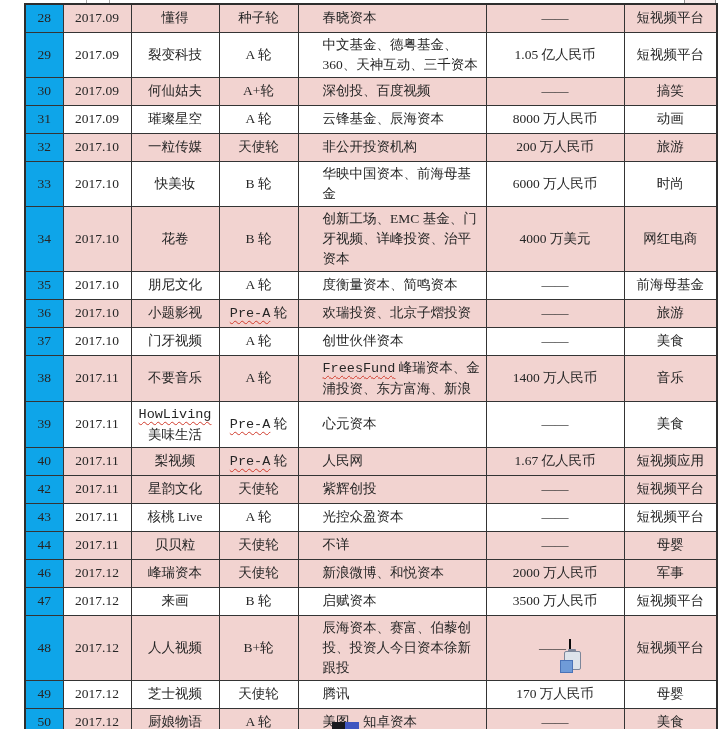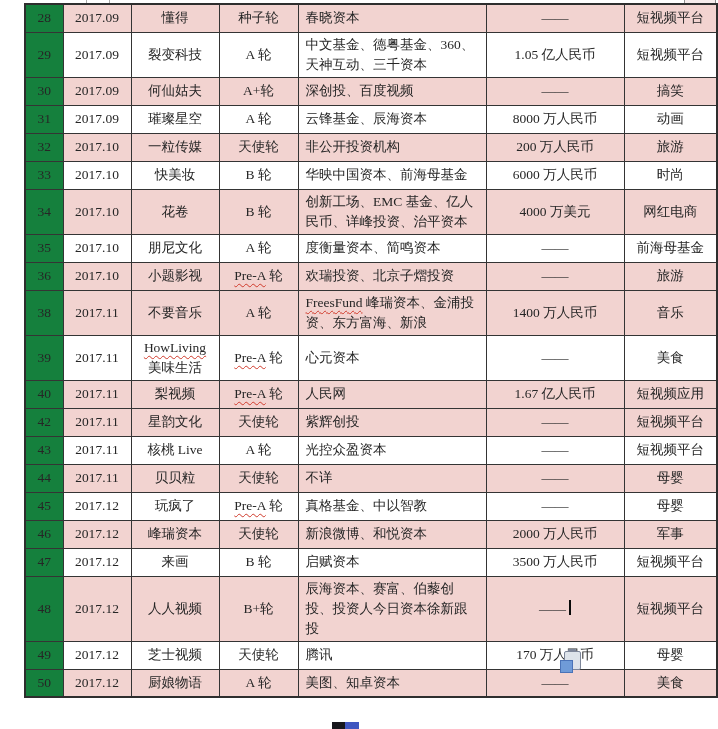--- a/index.html
+++ b/index.html
@@ -18,29 +18,30 @@
   #tbl td{
     border:1px solid #343434;
     font-size:13.5px;color:#262626;
     text-align:center;vertical-align:middle;
     padding:2px 5px;line-height:20px;overflow:hidden;
     word-break:break-word;
   }
   #tbl tr{height:28px;}
   tr.pink td{background:#f2d3d0;}
   tr.white td{background:#ffffff;}
-  #tbl td.numcell{background:#15803d;}
-  #tbl td.investors{text-align:left;padding-left:7px;}
+  #tbl td.numcell{background:#0ea5e9;}
+  #tbl td.investors{text-align:left;padding-left:24px;}
   
   .sq{
     text-decoration-line:underline;
     text-decoration-style:wavy;
     text-decoration-color:#d03a2b;
     text-decoration-thickness:1px;
     text-underline-offset:3px;
+    font-family:Liberation Mono, monospace;
   }
   
   .cursor{
     display:inline-block;width:2px;height:15px;background:#0a0a0a;
     vertical-align:-2px;margin-left:3px;
   }
   
   #pasteicon{position:absolute;left:560px;top:649px;width:24px;height:25px;z-index:5;}
   #pasteicon .clip-top{position:absolute;left:8px;top:0;width:8px;height:4px;background:#7d8699;border-radius:1px;}
   #pasteicon .clip-body{position:absolute;left:4px;top:2px;width:15px;height:17px;background:#dde3ea;border:1px solid #7d8699;border-radius:2px;}
@@ -122,41 +123,50 @@
           <td>B 轮</td>
           <td class="investors">华映中国资本、前海母基金</td>
           <td>6000 万人民币</td>
           <td>时尚</td>
         </tr>
         <tr class="pink">
           <td class="numcell">34</td>
           <td>2017.10</td>
           <td>花卷</td>
           <td>B 轮</td>
-          <td class="investors">创新工场、EMC 基金、亿人民币、详峰投资、治平资本</td>
+          <td class="investors">创新工场、EMC 基金、门牙视频、详峰投资、治平资本</td>
           <td>4000 万美元</td>
           <td>网红电商</td>
         </tr>
         <tr class="white">
           <td class="numcell">35</td>
           <td>2017.10</td>
           <td>朋尼文化</td>
           <td>A 轮</td>
           <td class="investors">度衡量资本、简鸣资本</td>
           <td>——</td>
           <td>前海母基金</td>
         </tr>
         <tr class="pink">
           <td class="numcell">36</td>
           <td>2017.10</td>
           <td>小题影视</td>
           <td><span class="sq">Pre-A</span> 轮</td>
           <td class="investors">欢瑞投资、北京子熠投资</td>
           <td>——</td>
           <td>旅游</td>
+        </tr>
+        <tr class="white">
+          <td class="numcell">37</td>
+          <td>2017.10</td>
+          <td>门牙视频</td>
+          <td>A 轮</td>
+          <td class="investors">创世伙伴资本</td>
+          <td>——</td>
+          <td>美食</td>
         </tr>
         <tr class="pink">
           <td class="numcell">38</td>
           <td>2017.11</td>
           <td>不要音乐</td>
           <td>A 轮</td>
           <td class="investors"><span class="sq">FreesFund</span> 峰瑞资本、金浦投资、东方富海、新浪</td>
           <td>1400 万人民币</td>
           <td>音乐</td>
         </tr>
@@ -198,29 +208,20 @@
         </tr>
         <tr class="pink">
           <td class="numcell">44</td>
           <td>2017.11</td>
           <td>贝贝粒</td>
           <td>天使轮</td>
           <td class="investors">不详</td>
           <td>——</td>
           <td>母婴</td>
         </tr>
-        <tr class="white">
-          <td class="numcell">45</td>
-          <td>2017.12</td>
-          <td>玩疯了</td>
-          <td><span class="sq">Pre-A</span> 轮</td>
-          <td class="investors">真格基金、中以智教</td>
-          <td>——</td>
-          <td>母婴</td>
-        </tr>
         <tr class="pink">
           <td class="numcell">46</td>
           <td>2017.12</td>
           <td>峰瑞资本</td>
           <td>天使轮</td>
           <td class="investors">新浪微博、和悦资本</td>
           <td>2000 万人民币</td>
           <td>军事</td>
         </tr>
         <tr class="white">

